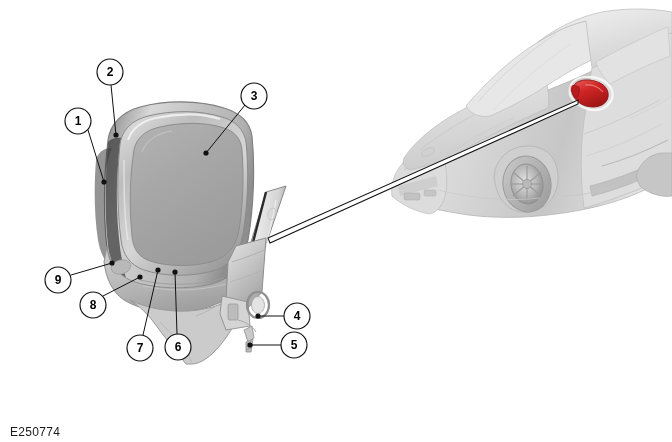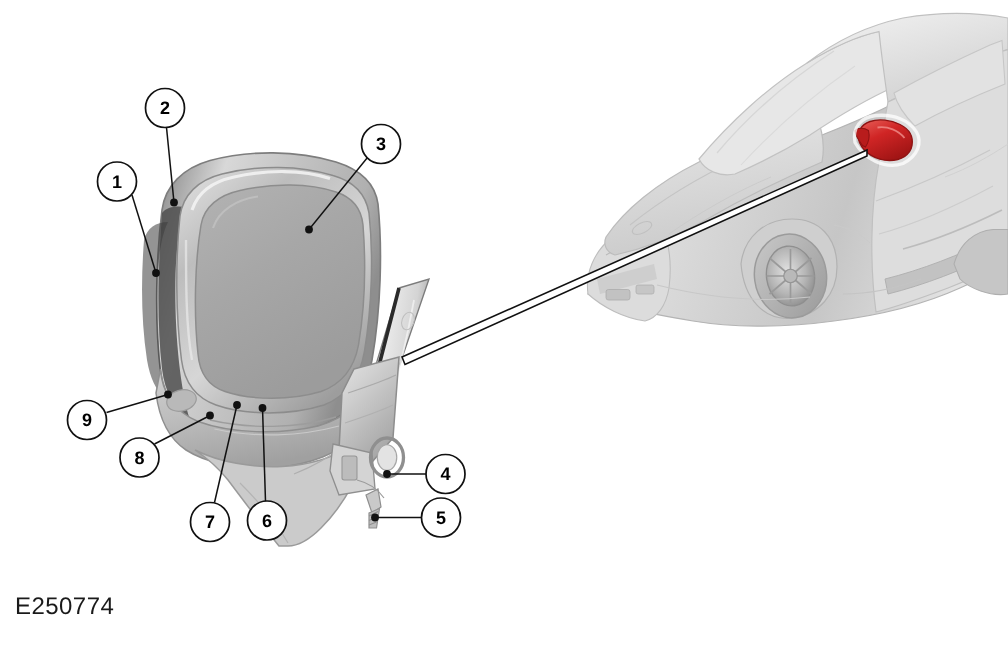--- a/index.html
+++ b/index.html
@@ -4,23 +4,23 @@
 <style>
   html,body{margin:0;padding:0;background:#ffffff;}
   body{
     width:672px;height:442px;position:relative;overflow:hidden;
     font-family:"Liberation Sans", sans-serif;
     background:#ffffff;
   }
   #stage{position:absolute;inset:0;width:672px;height:442px;}
   #art{position:absolute;left:0;top:0;width:672px;height:442px;}
   .partnum{
-    position:absolute;left:10px;top:396px;
+    position:absolute;left:10px;top:425px;
     font-family:"Liberation Sans", sans-serif;
-    font-size:16px;color:#1a1a1a;letter-spacing:.3px;
+    font-size:12px;color:#1a1a1a;letter-spacing:.3px;
     white-space:nowrap;
   }
   .callout-label{
     position:absolute;
     font-family:"Liberation Sans", sans-serif;
     font-size:12px;font-weight:bold;color:#000;
     width:26px;height:26px;line-height:26px;text-align:center;
     pointer-events:none;
   }
 </style>

